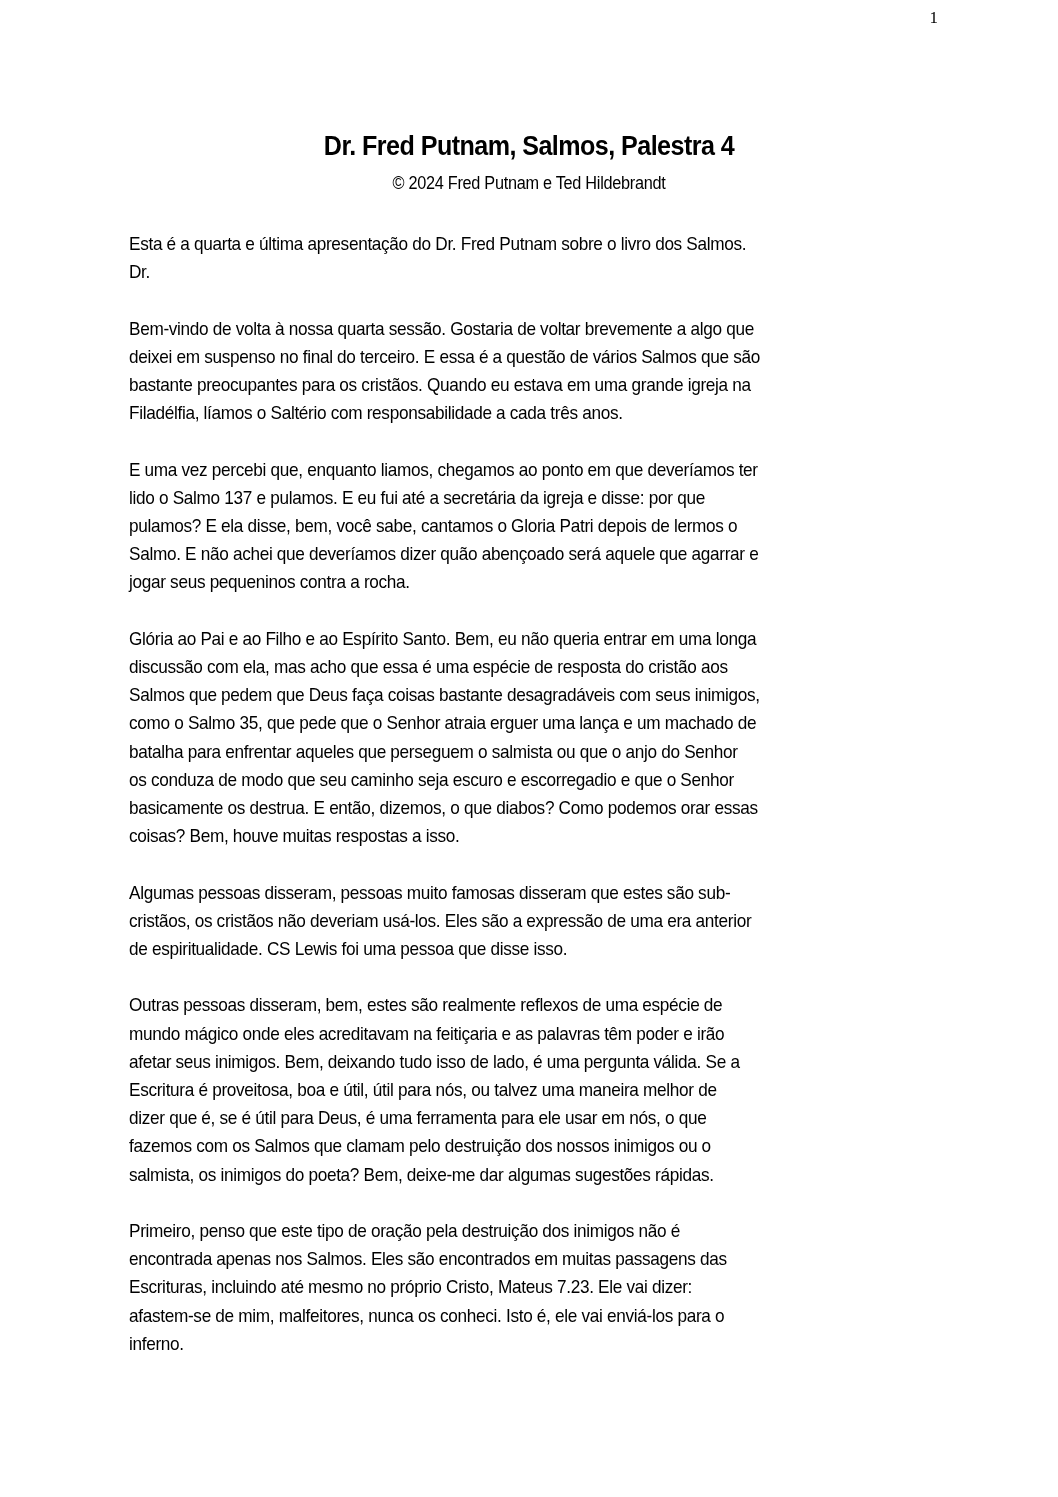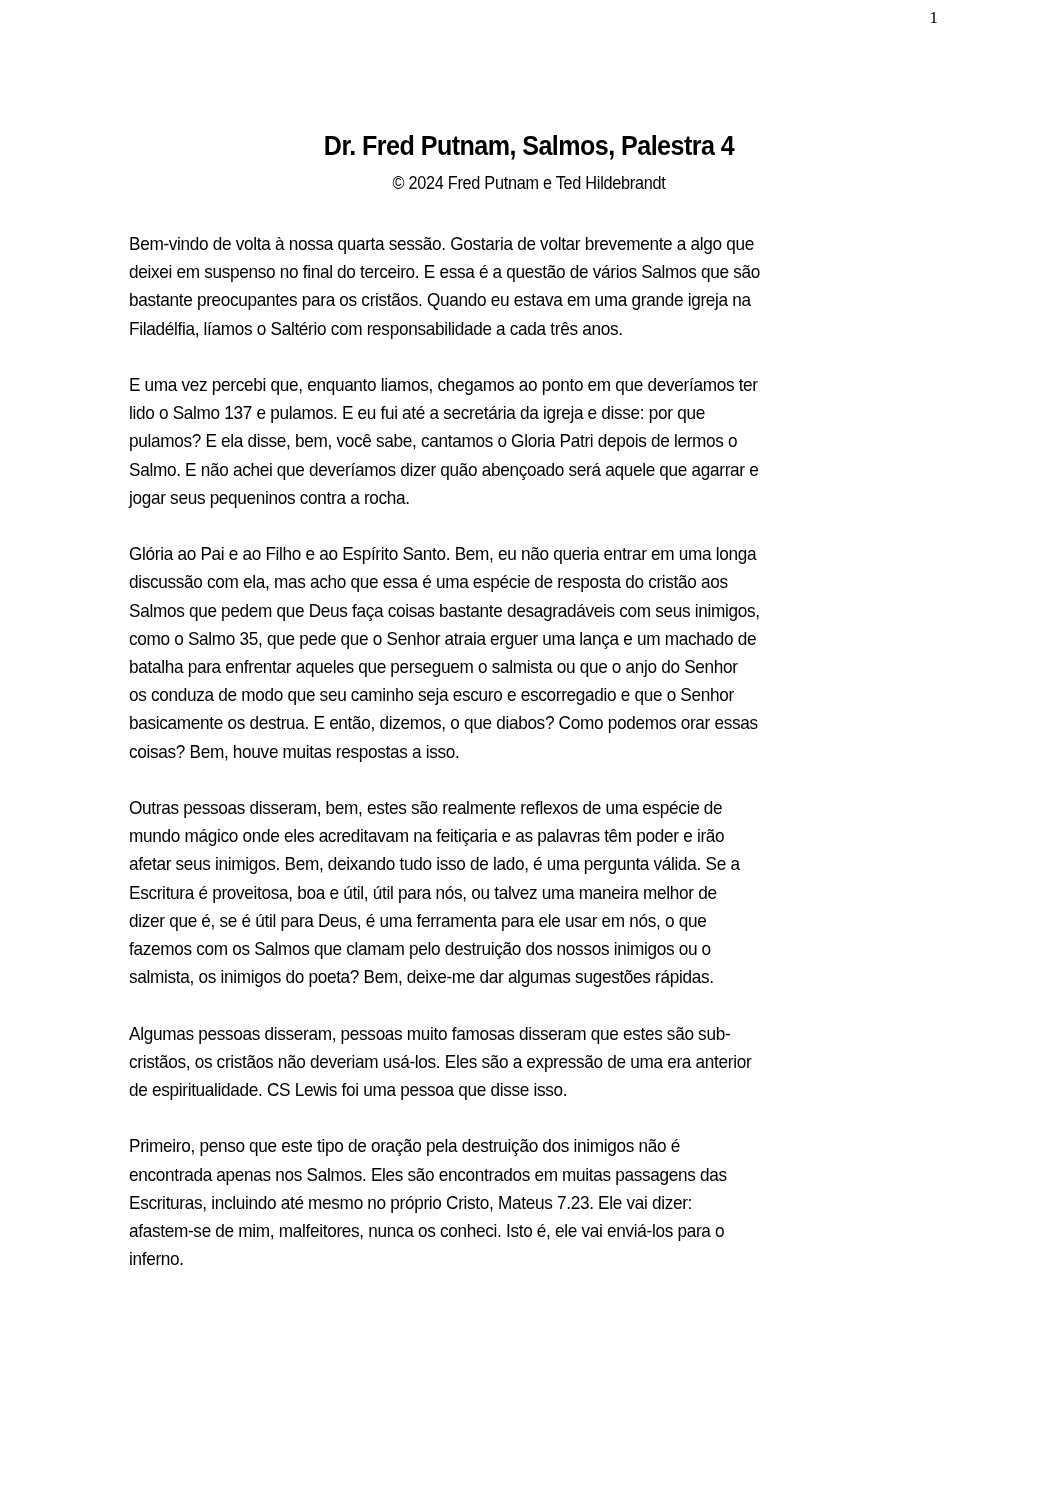--- a/index.html
+++ b/index.html
@@ -29,20 +29,24 @@
 </head>
 <body>
 
 <div class="page-number">1</div>
 
 <h1 class="title" style="margin:0;">Dr. Fred Putnam, Salmos, Palestra 4</h1>
 <div class="subtitle">© 2024 Fred Putnam e Ted Hildebrandt</div>
 
 <div class="body">
   <p class="para">
+    <span class="line">Esta é a quarta e última apresentação do Dr. Fred Putnam sobre o livro dos Salmos.</span>
+    <span class="line">Dr.</span>
+  </p>
+  <p class="para">
     <span class="line">Bem-vindo de volta à nossa quarta sessão. Gostaria de voltar brevemente a algo que</span>
     <span class="line">deixei em suspenso no final do terceiro. E essa é a questão de vários Salmos que são</span>
     <span class="line">bastante preocupantes para os cristãos. Quando eu estava em uma grande igreja na</span>
     <span class="line">Filadélfia, líamos o Saltério com responsabilidade a cada três anos.</span>
   </p>
   <p class="para">
     <span class="line">E uma vez percebi que, enquanto liamos, chegamos ao ponto em que deveríamos ter</span>
     <span class="line">lido o Salmo 137 e pulamos. E eu fui até a secretária da igreja e disse: por que</span>
     <span class="line">pulamos? E ela disse, bem, você sabe, cantamos o Gloria Patri depois de lermos o</span>
     <span class="line">Salmo. E não achei que deveríamos dizer quão abençoado será aquele que agarrar e</span>
@@ -52,32 +56,32 @@
     <span class="line">Glória ao Pai e ao Filho e ao Espírito Santo. Bem, eu não queria entrar em uma longa</span>
     <span class="line">discussão com ela, mas acho que essa é uma espécie de resposta do cristão aos</span>
     <span class="line">Salmos que pedem que Deus faça coisas bastante desagradáveis com seus inimigos,</span>
     <span class="line">como o Salmo 35, que pede que o Senhor atraia erguer uma lança e um machado de</span>
     <span class="line">batalha para enfrentar aqueles que perseguem o salmista ou que o anjo do Senhor</span>
     <span class="line">os conduza de modo que seu caminho seja escuro e escorregadio e que o Senhor</span>
     <span class="line">basicamente os destrua. E então, dizemos, o que diabos? Como podemos orar essas</span>
     <span class="line">coisas? Bem, houve muitas respostas a isso.</span>
   </p>
   <p class="para">
+    <span class="line">Algumas pessoas disseram, pessoas muito famosas disseram que estes são sub-</span>
+    <span class="line">cristãos, os cristãos não deveriam usá-los. Eles são a expressão de uma era anterior</span>
+    <span class="line">de espiritualidade. CS Lewis foi uma pessoa que disse isso.</span>
+  </p>
+  <p class="para">
     <span class="line">Outras pessoas disseram, bem, estes são realmente reflexos de uma espécie de</span>
     <span class="line">mundo mágico onde eles acreditavam na feitiçaria e as palavras têm poder e irão</span>
     <span class="line">afetar seus inimigos. Bem, deixando tudo isso de lado, é uma pergunta válida. Se a</span>
     <span class="line">Escritura é proveitosa, boa e útil, útil para nós, ou talvez uma maneira melhor de</span>
     <span class="line">dizer que é, se é útil para Deus, é uma ferramenta para ele usar em nós, o que</span>
     <span class="line">fazemos com os Salmos que clamam pelo destruição dos nossos inimigos ou o</span>
     <span class="line">salmista, os inimigos do poeta? Bem, deixe-me dar algumas sugestões rápidas.</span>
-  </p>
-  <p class="para">
-    <span class="line">Algumas pessoas disseram, pessoas muito famosas disseram que estes são sub-</span>
-    <span class="line">cristãos, os cristãos não deveriam usá-los. Eles são a expressão de uma era anterior</span>
-    <span class="line">de espiritualidade. CS Lewis foi uma pessoa que disse isso.</span>
   </p>
   <p class="para">
     <span class="line">Primeiro, penso que este tipo de oração pela destruição dos inimigos não é</span>
     <span class="line">encontrada apenas nos Salmos. Eles são encontrados em muitas passagens das</span>
     <span class="line">Escrituras, incluindo até mesmo no próprio Cristo, Mateus 7.23. Ele vai dizer:</span>
     <span class="line">afastem-se de mim, malfeitores, nunca os conheci. Isto é, ele vai enviá-los para o</span>
     <span class="line">inferno.</span>
   </p>
 </div>
 

